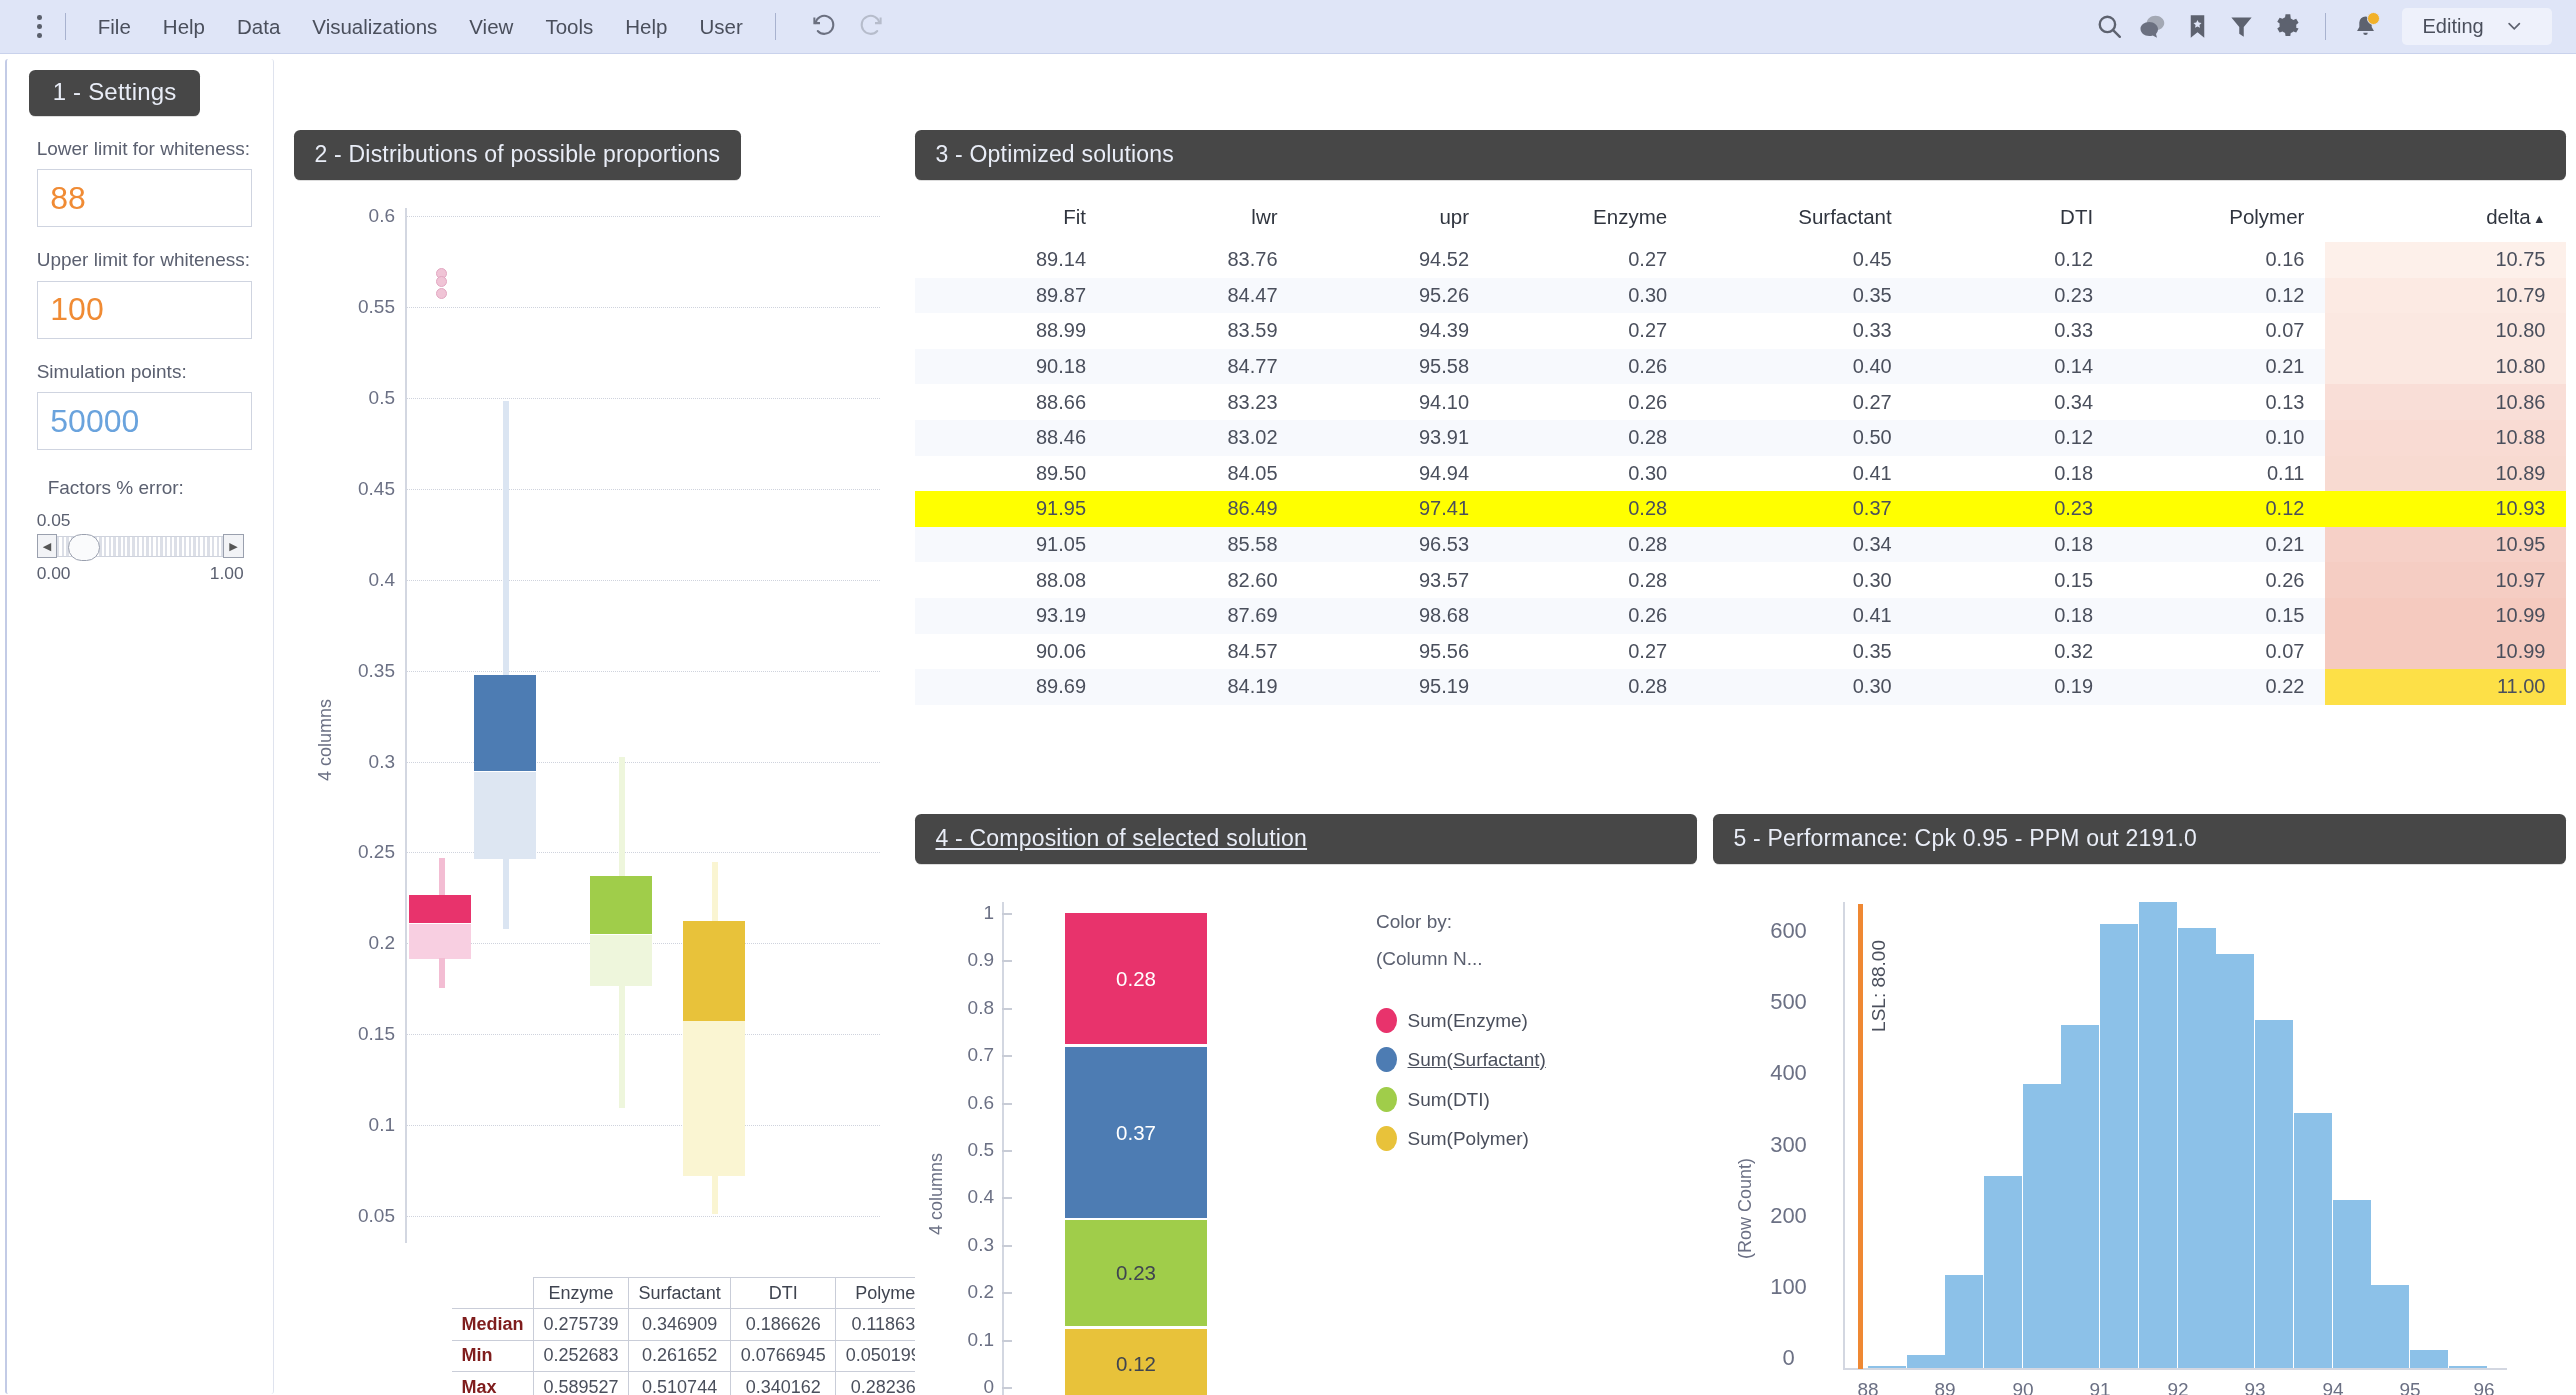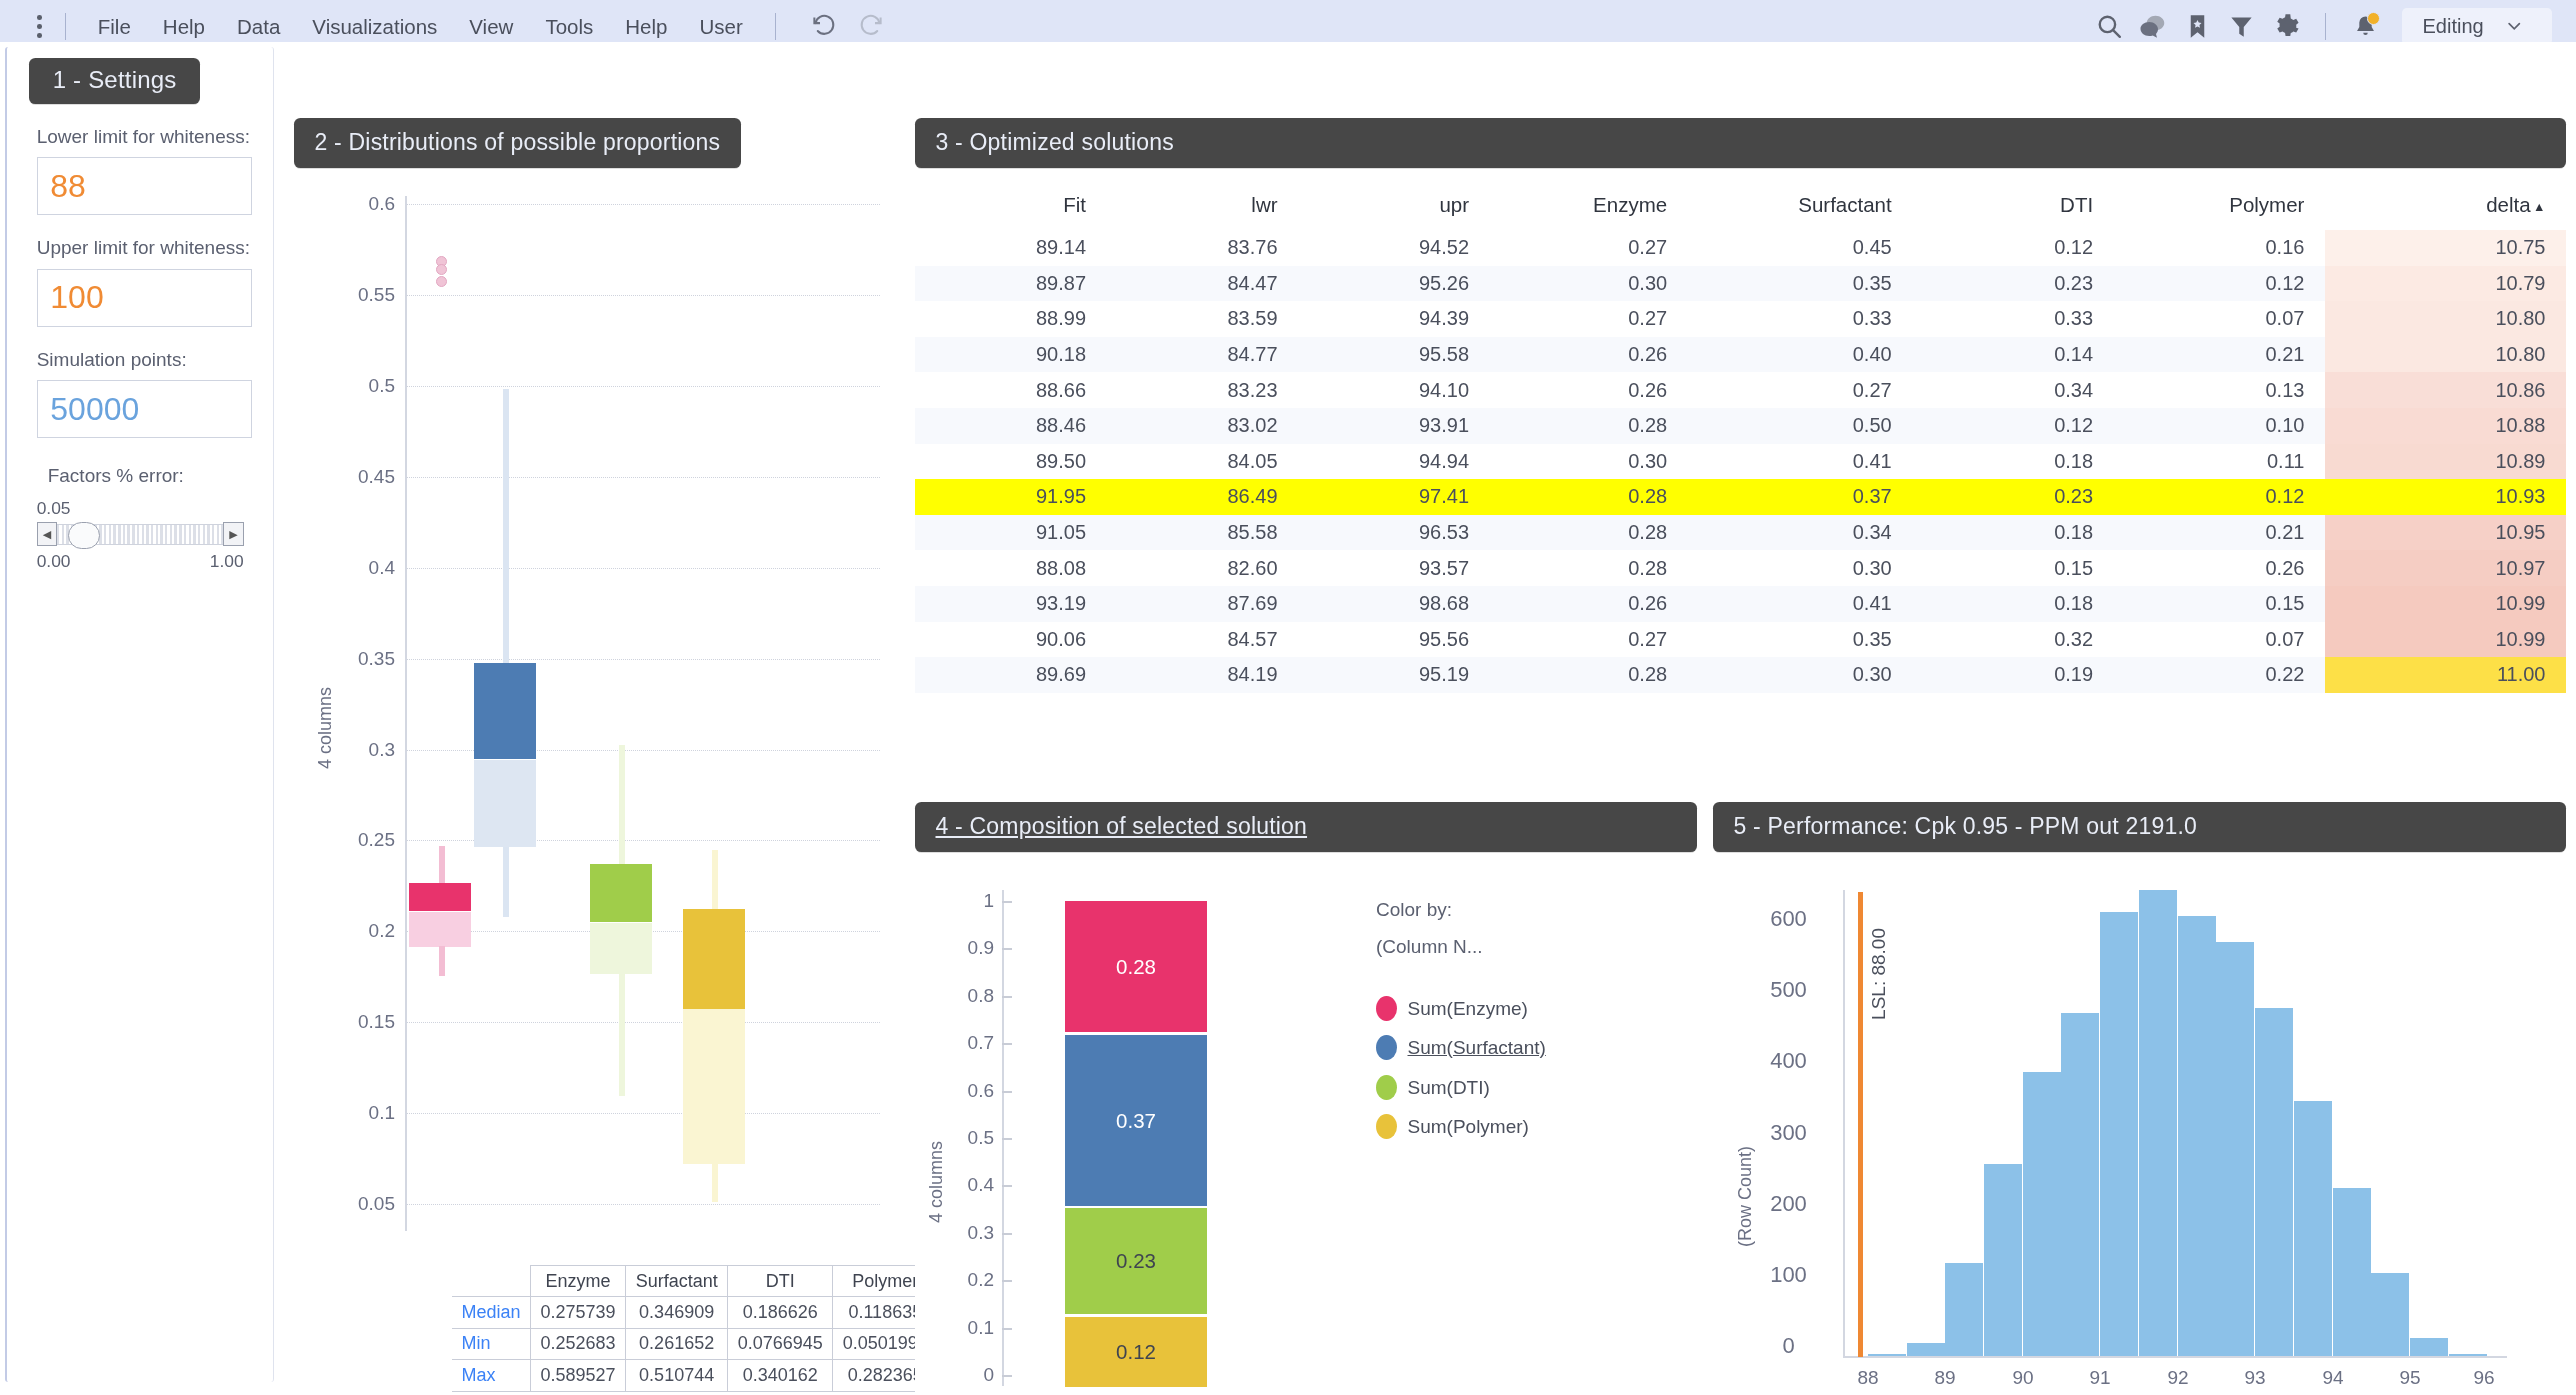--- a/index.html
+++ b/index.html
@@ -36,21 +36,21 @@
   .bell-dot { position:absolute; top:6.3px; right:6.3px; width:12.6px; height:12.6px;
               border-radius:50%; background:#f2b12a; border:1.6px solid #dfe5f7; }
   .editing-box {
     display:flex; align-items:center; gap:20.5px;
     background:#eef1fb; border-radius:4.7px; padding:7.1px 14.2px 7.1px 20.5px;
     margin-left:12.6px; cursor:pointer; min-width: 150px;
   }
   .editing-box span { font-size:20px; color:#4a4f5c; }
 
   
-  .board { position:absolute; top:42px; left:0; width:2576px; height:1342px; background:#fff; }
+  .board { position:absolute; top:54px; left:0; width:2576px; height:1342px; background:#fff; }
 
   .panel { position:absolute; background:#fff;
            border:0.8px solid #d8ddea; border-radius:3.2px; }
   .phead {
     margin:11px 12.6px 0 12.6px;
     background:#474747; color:#e9edf7;
     font-size: 23px; padding: 10.3px 17.4px 11px 17.4px;
     border-radius:6.3px; letter-spacing:0.2px;
     box-shadow: 0 0.8px 0 rgba(0,0,0,.18);
   }
@@ -98,21 +98,21 @@
   .whisker { position:absolute; width:6.3px; }
   .boxQ3 { position:absolute; }
   .boxQ1 { position:absolute; }
   .outlier { position:absolute; width:11px; height:11px; border-radius:50%;
              background:#f0c4d6; border:0.8px solid #e3a7c2; }
   .statsTable { position:absolute; left:158px; top:1147px;
                 border-collapse:collapse; font-size:18px; color:#4a4f5c; }
   .statsTable td, .statsTable th {
      border:0.8px solid #c9cdd8; padding:4.7px 9.5px; text-align:center; font-weight:normal; }
   .statsTable th { background:#fff; color:#3f4450; }
-  .statsTable td.rh { text-align:left; font-weight:normal; color:#3b82f6; border-left:none; }
+  .statsTable td.rh { text-align:left; font-weight:bold; color:#7f1d1d; border-left:none; }
 
   
   #p3 { left:915px; top:76px; width:1651px; height:653px; border:none; }
   #p3 .phead { margin:0; padding:11px 20.5px 12px 20.5px; }
   .soltable { width:100%; border-collapse:collapse; margin-top:17.4px;
               font-size:20px; color:#4a4f5c; table-layout:fixed; }
   .soltable th { font-weight:normal; color:#30353f; font-size:20.5px;
                  padding:8px 20.5px 12.6px 8px; text-align:right; }
   .soltable td { padding:6.3px 20.5px 6.3px 8px; text-align:right; }
   .soltable tr.alt td { background:#f7f9fd; }

